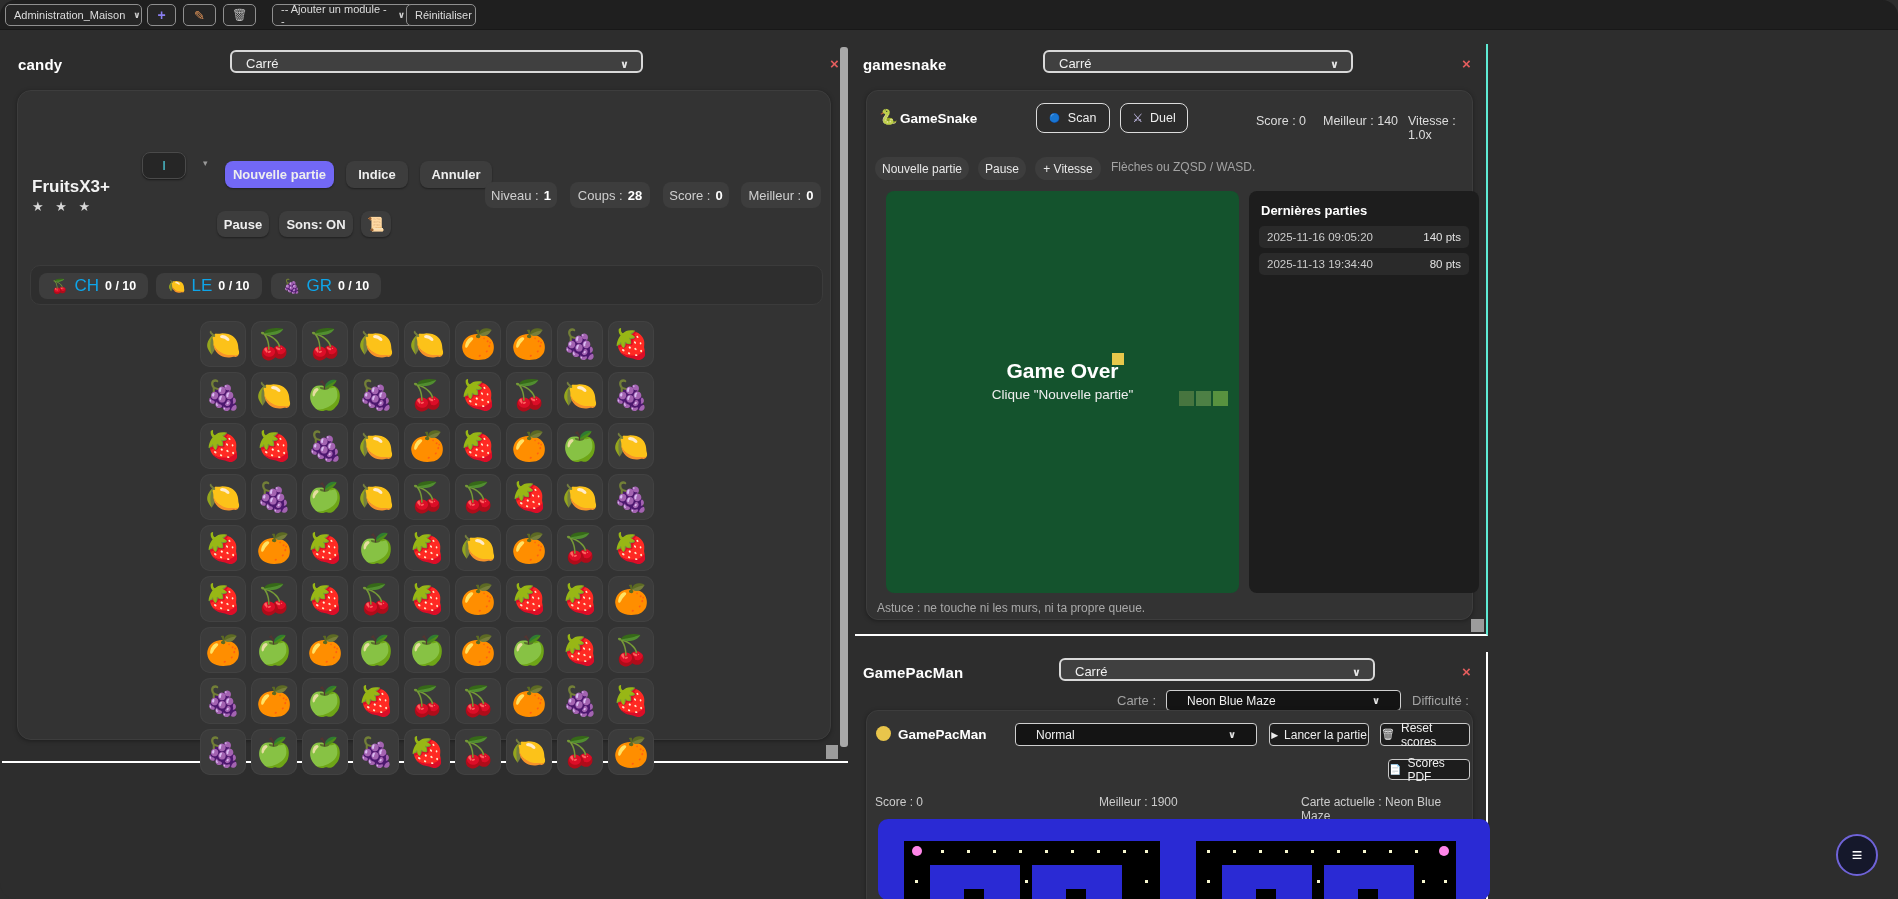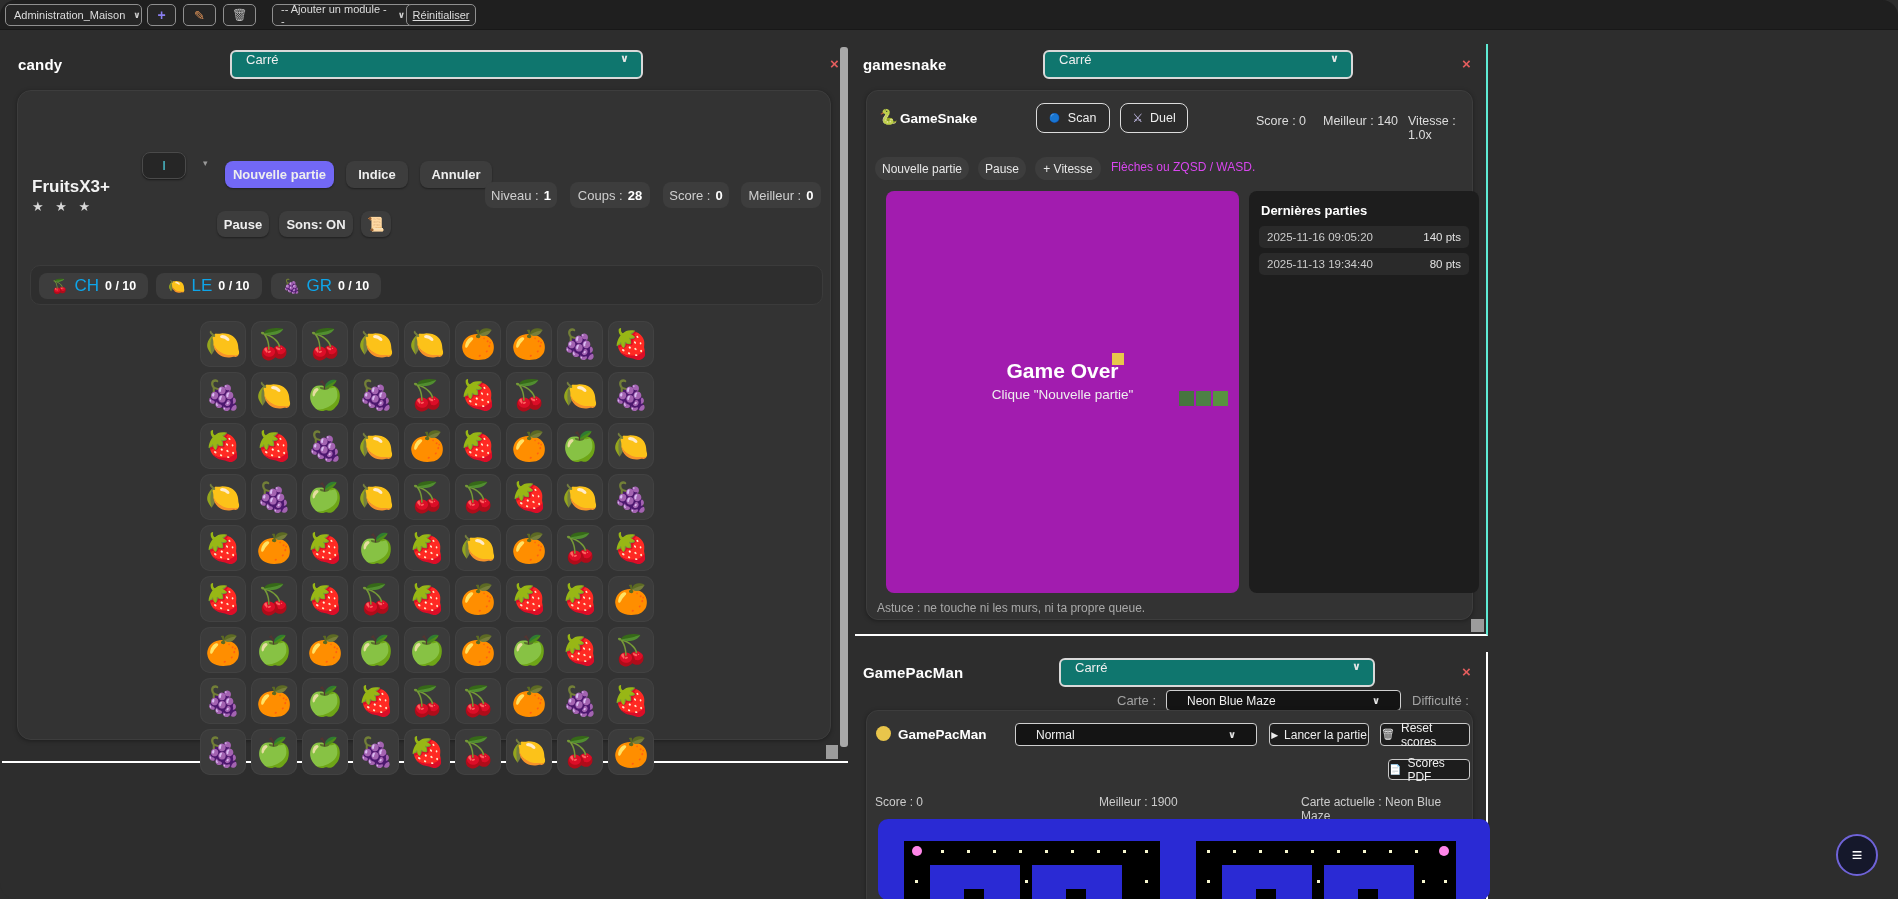--- a/index.html
+++ b/index.html
@@ -8,22 +8,22 @@
   #screen { position:relative; width:1898px; height:899px; overflow:hidden; background:#2d2d2d;border-radius:16px; }
 
   
   #topbar { position:absolute; left:0; top:0; width:1898px; height:30px; background:#1f1f1f; border-bottom:1px solid #181818; }
   .tb-item { position:absolute; top:4px; height:22px; background:#262626; border:1px solid #8f8f8f; border-radius:5px;
              font-size:11px; color:#ddd; display:flex; align-items:center; padding:0 8px; cursor:pointer; }
   .tb-sel { justify-content:space-between; }
   .tb-sel .chev { font-size:9px; font-weight:bold; color:#cfcfcf; margin-left:8px; }
 
   
-  .hdr-select { position:absolute; background:#0f766e; border:2px solid #d9d9d9; border-radius:6px; height:29px;
-                display:flex; align-items:flex-start; justify-content:space-between; padding:0 12px 0 14px; font-size:13px; color:#efefef; cursor:pointer; }
+  .hdr-select { position:absolute; background:#404040; border:2px solid #d9d9d9; border-radius:6px; height:23px;
+                display:flex; align-items:flex-end; justify-content:space-between; padding:0 12px 0 14px; font-size:13px; color:#efefef; cursor:pointer; }
   .hdr-select .chev { font-size:11px; font-weight:bold; color:#e5e5e5; }
   .sm-select { position:absolute; background:#141414; border:1.5px solid #cfcfcf; border-radius:4px;
                display:flex; align-items:center; justify-content:space-between; padding:0 20px; font-size:12px; color:#efefef; cursor:pointer; }
   .sm-select .chev { font-size:10px; font-weight:bold; color:#e5e5e5; }
   .close-x { position:absolute; color:var(--danger-red); font-weight:bold; font-size:15px; cursor:pointer; line-height:1; }
   .mod-title { position:absolute; font-weight:bold; font-size:15px; color:#fff; letter-spacing:.2px; }
   .card { position:absolute; background:#333333; border:1px solid #3d3d3d; border-radius:14px; box-shadow:0 1px 4px rgba(0,0,0,.35); }
   .btn { position:absolute; background:#3d3d3d; color:#eee; border-radius:8px; display:flex; align-items:center; justify-content:center;
          font-size:13px; font-weight:bold; cursor:pointer; box-shadow:0 1px 2px rgba(0,0,0,.4); }
   .badge { position:absolute; background:#3d3d3d; border-radius:8px; display:flex; align-items:center; justify-content:center;
@@ -47,21 +47,21 @@
   .goal-pill .g-val { font-size:12.5px; font-weight:bold; color:#fff; }
   #fruit-grid { position:absolute; left:197px; top:276px; width:454px; display:grid; grid-template-columns:repeat(9,46px); grid-auto-rows:46px; gap:5px; }
   #fruit-grid .cell { background:#3b3b3b; border-radius:10px; display:flex; align-items:center; justify-content:center;
                       font-size:29px; line-height:1; cursor:pointer; box-shadow:inset 0 0 0 1px #424242; }
   #mini-select { position:absolute; left:139px; top:107px; width:44px; height:27px; background:#262626; border:1px solid #4a4a4a;
                  border-radius:8px; display:flex; align-items:center; justify-content:center; color:#4fd7e8; font-size:13px; cursor:pointer; box-shadow:0 1px 2px rgba(0,0,0,.5); }
   #mini-arrow { position:absolute; left:200px; top:113px; color:#9a9a9a; font-size:9px; cursor:pointer; }
 
   
   #snake-module { position:absolute; left:855px; top:44px; width:633px; height:592px; border-right:2px solid #5eead4; border-bottom:2px solid #ffffff; }
-  #snake-canvas { position:absolute; left:19px; top:100px; width:353px; height:402px; background:#a21caf; border-radius:8px; cursor:pointer; }
+  #snake-canvas { position:absolute; left:19px; top:100px; width:353px; height:402px; background:#14532d; border-radius:8px; cursor:pointer; }
   #snake-gameover { position:absolute; left:0; top:168px; width:100%; text-align:center; font-size:21px; font-weight:bold; color:#fff; z-index:2; }
   #snake-sub { position:absolute; left:0; top:196px; width:100%; text-align:center; font-size:13.5px; color:#efefef; z-index:2; }
   #snake-food { position:absolute; left:226px; top:162px; width:12px; height:12px; background:#e7c84b; z-index:1; }
   .snake-seg { position:absolute; top:200px; width:15px; height:15px; }
   #history-panel { position:absolute; left:382px; top:100px; width:230px; height:402px; background:#1d1d1d; border-radius:8px; padding:10px 10px; }
   #history-title { font-size:13px; font-weight:bold; color:#fff; margin:2px 0 8px 2px; }
   .hist-row { height:22px; background:#2a2a2a; border-radius:5px; display:flex; align-items:center; justify-content:space-between;
               padding:0 8px; margin-bottom:5px; font-size:11.5px; color:#cccccc; }
   .hist-row .pts { color:#e2e2e2; }
   #snake-corner { position:absolute; right:2px; bottom:2px; width:13px; height:13px; background:#9c9c9c; cursor:pointer; }
@@ -95,21 +95,21 @@
     <div class="tb-item" style="left:183px;width:33px;justify-content:center;color:#e8985a;font-size:13px;">
       <span>✎</span>
     </div>
     <div class="tb-item" style="left:223px;width:33px;justify-content:center;color:#bbb;font-size:12px;">
       <span>🗑</span>
     </div>
     <div class="tb-item tb-sel" style="left:272px;width:142px;">
       <span>-- Ajouter un module --</span>
       <span class="chev">∨</span>
     </div>
-    <div class="tb-item" style="left:406px;width:70px;justify-content:center;text-decoration:underline;">
+    <div class="tb-item" style="left:406px;width:70px;">
       <span>Réinitialiser</span>
     </div>
   </div>
 
   <div id="candy-module">
     <div class="mod-title" style="left:16px;top:12px;">candy</div>
     <div class="hdr-select" style="left:228px;top:6px;width:413px;">
       <span>Carré</span>
       <span class="chev">∨</span>
     </div>
@@ -279,21 +279,21 @@
         <span>Duel</span>
       </div>
 
       <div class="lbl" style="left:389px;top:23px;font-size:12.5px;color:#ddd;">Score : 0</div>
       <div class="lbl" style="left:456px;top:23px;font-size:12.5px;color:#ddd;">Meilleur : 140</div>
       <div class="lbl" style="left:541px;top:23px;font-size:12.5px;color:#ddd;">Vitesse : 1.0x</div>
 
       <div class="pill" style="left:8px;top:66px;width:94px;height:23px;">Nouvelle partie</div>
       <div class="pill" style="left:111px;top:66px;width:48px;height:23px;">Pause</div>
       <div class="pill" style="left:168px;top:66px;width:66px;height:23px;">+ Vitesse</div>
-      <div class="lbl" style="left:244px;top:69px;color:#d946ef;">Flèches ou ZQSD / WASD.</div>
+      <div class="lbl" style="left:244px;top:69px;color:#a3a3a3;">Flèches ou ZQSD / WASD.</div>
 
       <div id="snake-canvas">
         <div id="snake-food"></div>
         <div id="snake-gameover">Game Over</div>
         <div id="snake-sub">Clique "Nouvelle partie"</div>
         <div class="snake-seg" style="left:293px;background:var(--snake-seg1);"></div>
         <div class="snake-seg" style="left:310px;background:var(--snake-seg2);"></div>
         <div class="snake-seg" style="left:327px;background:var(--snake-seg3);"></div>
       </div>
 

